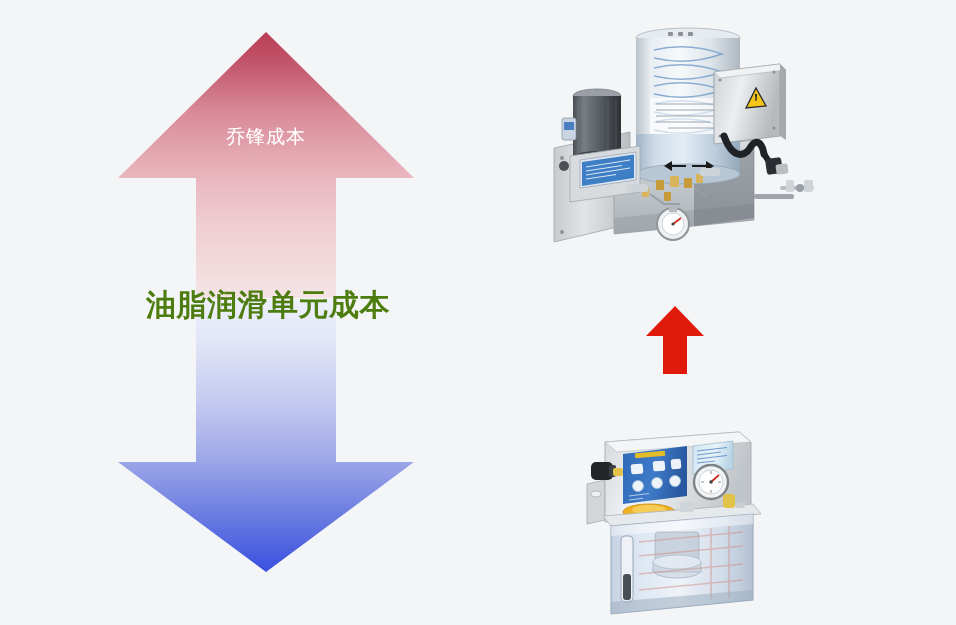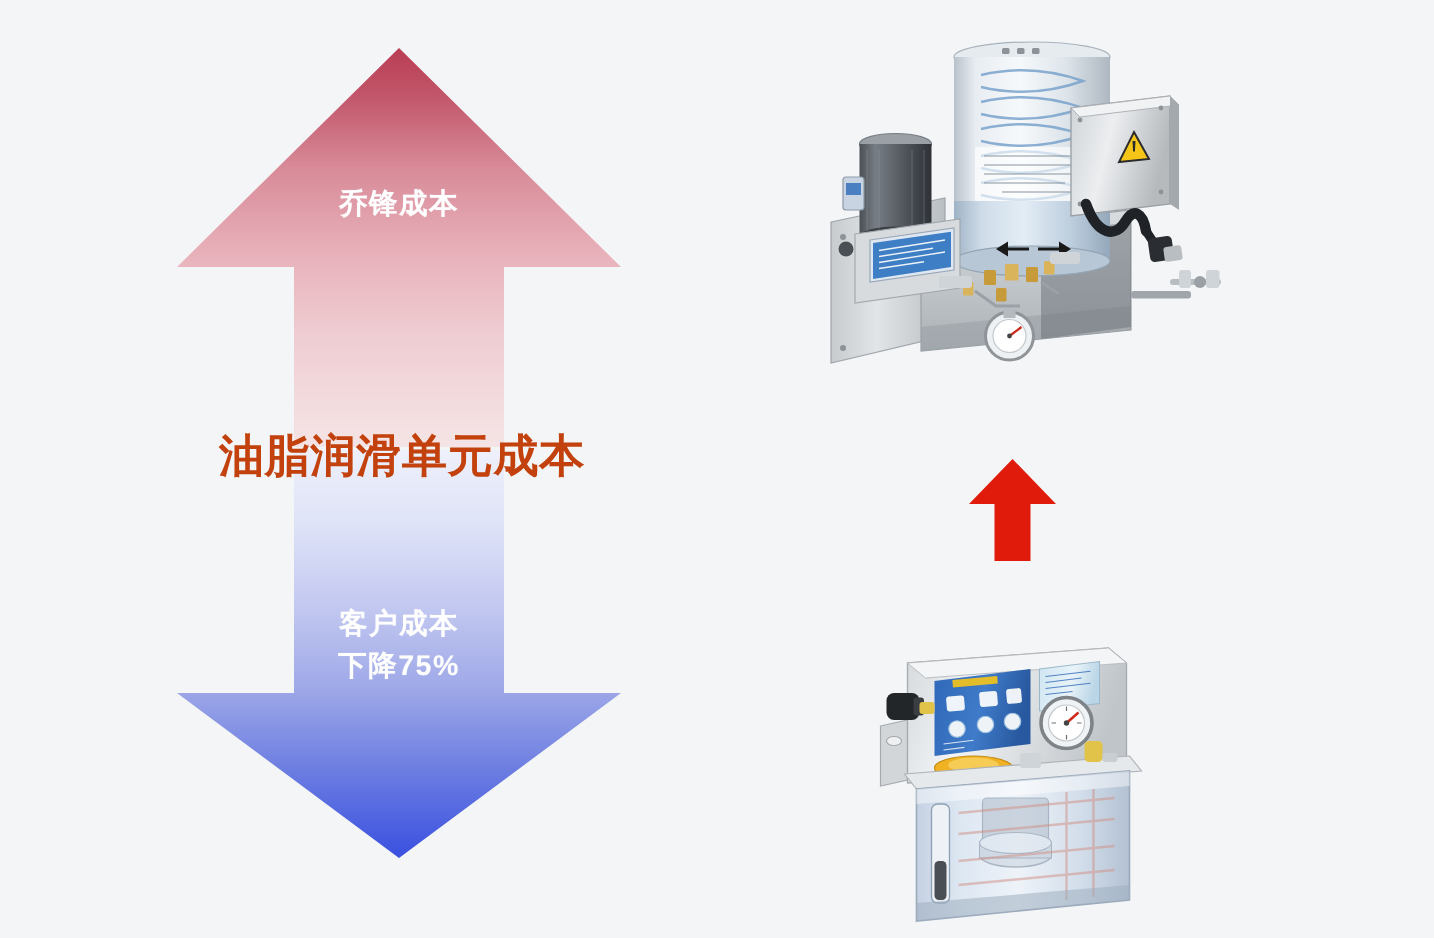--- a/index.html
+++ b/index.html
@@ -40,21 +40,21 @@
   }
   .arrow-svg { display: block; width: 100%; height: 100%; }
 
   .arrow-label {
     position: absolute;
     width: 200px;
     text-align: center;
     color: #ffffff;
     font-size: 19px;
     line-height: 28px;
-    font-weight: 700;
+    font-weight: 400;
     letter-spacing: 1px;
     text-shadow: 0 0 1px rgba(255,255,255,0.25);
   }
   #up-label {
     left: 165px;
     top: 123px;
   }
   #down-label {
     left: 165px;
     top: 403px;
@@ -63,21 +63,21 @@
 
   
   #center-title {
     position: absolute;
     left: 146px;
     top: 286px;
     width: 260px;
     text-align: left;
     font-size: 30px;
     font-weight: bold;
-    color: #c2410c;
+    color: #4d7c0f;
     letter-spacing: 0.5px;
     line-height: 38px;
     white-space: nowrap;
   }
 
   
   #red-arrow {
     position: absolute;
     left: 646px;
     top: 306px;
@@ -134,24 +134,20 @@
           <stop offset="0%" stop-color="#eef0fb"></stop>
           <stop offset="18%" stop-color="#dfe3f7"></stop>
           <stop offset="38%" stop-color="#c3c9f0"></stop>
           <stop offset="58%" stop-color="#9fa9e8"></stop>
           <stop offset="78%" stop-color="#6d7ee1"></stop>
           <stop offset="100%" stop-color="#3a50e0"></stop>
         </linearGradient>
       </defs>
       <polygon points="78,0 218,0 218,162 296,162 148,272 0,162 78,162" fill="url(#gradDown)"></polygon>
     </svg>
-    <div class="arrow-label" id="down-label" style="left:48px; top:103px;">
-      <span>客户成本</span>
-      <span class="line2">下降75%</span>
-    </div>
   </div>
 
   <div id="center-title">油脂润滑单元成本</div>
 
   <div id="red-arrow">
     <svg viewBox="0 0 58 68" preserveAspectRatio="none">
       <polygon points="29,0 58,30 41,30 41,68 17,68 17,30 0,30" fill="#e01b0c"></polygon>
     </svg>
   </div>
 

